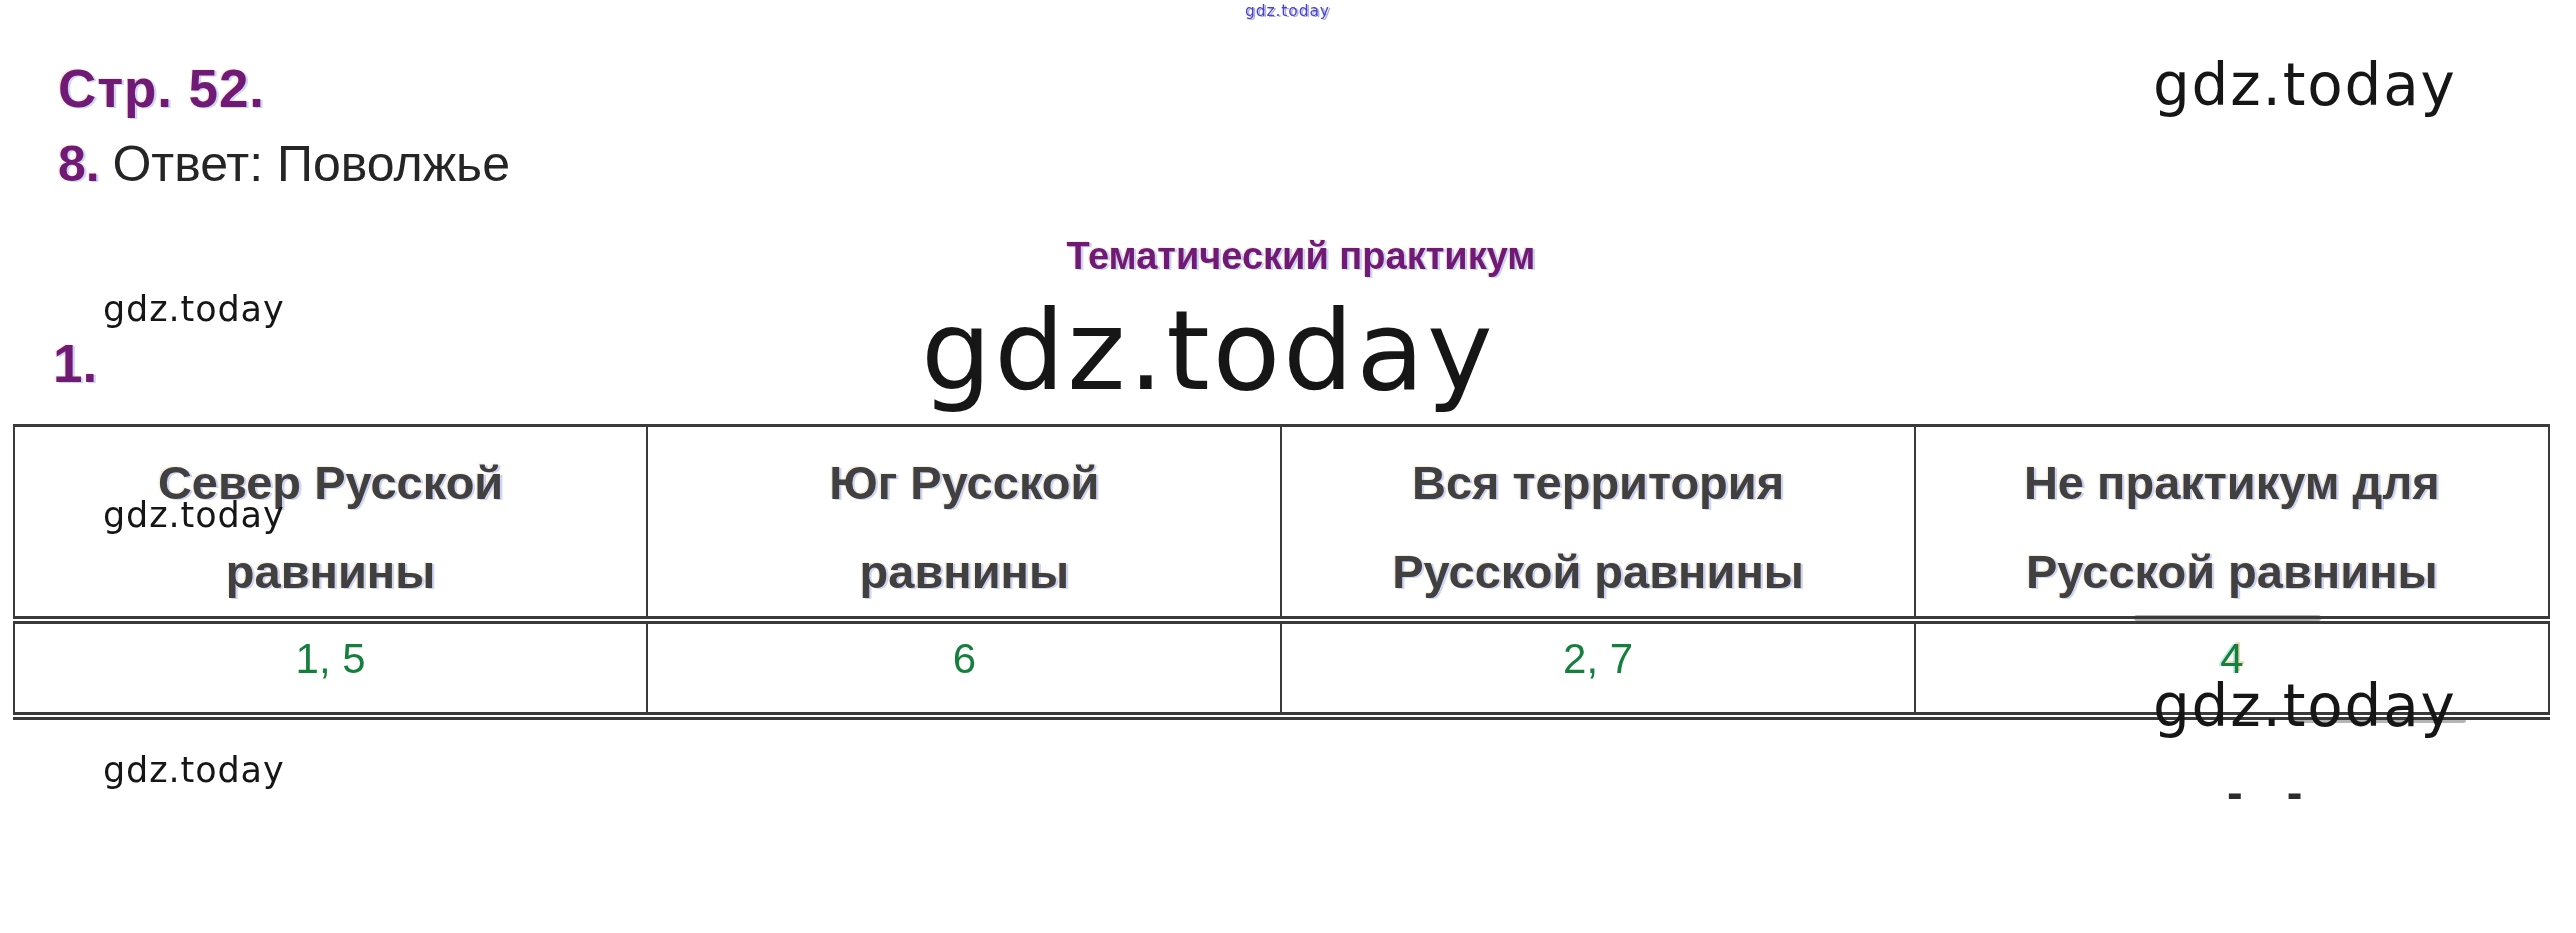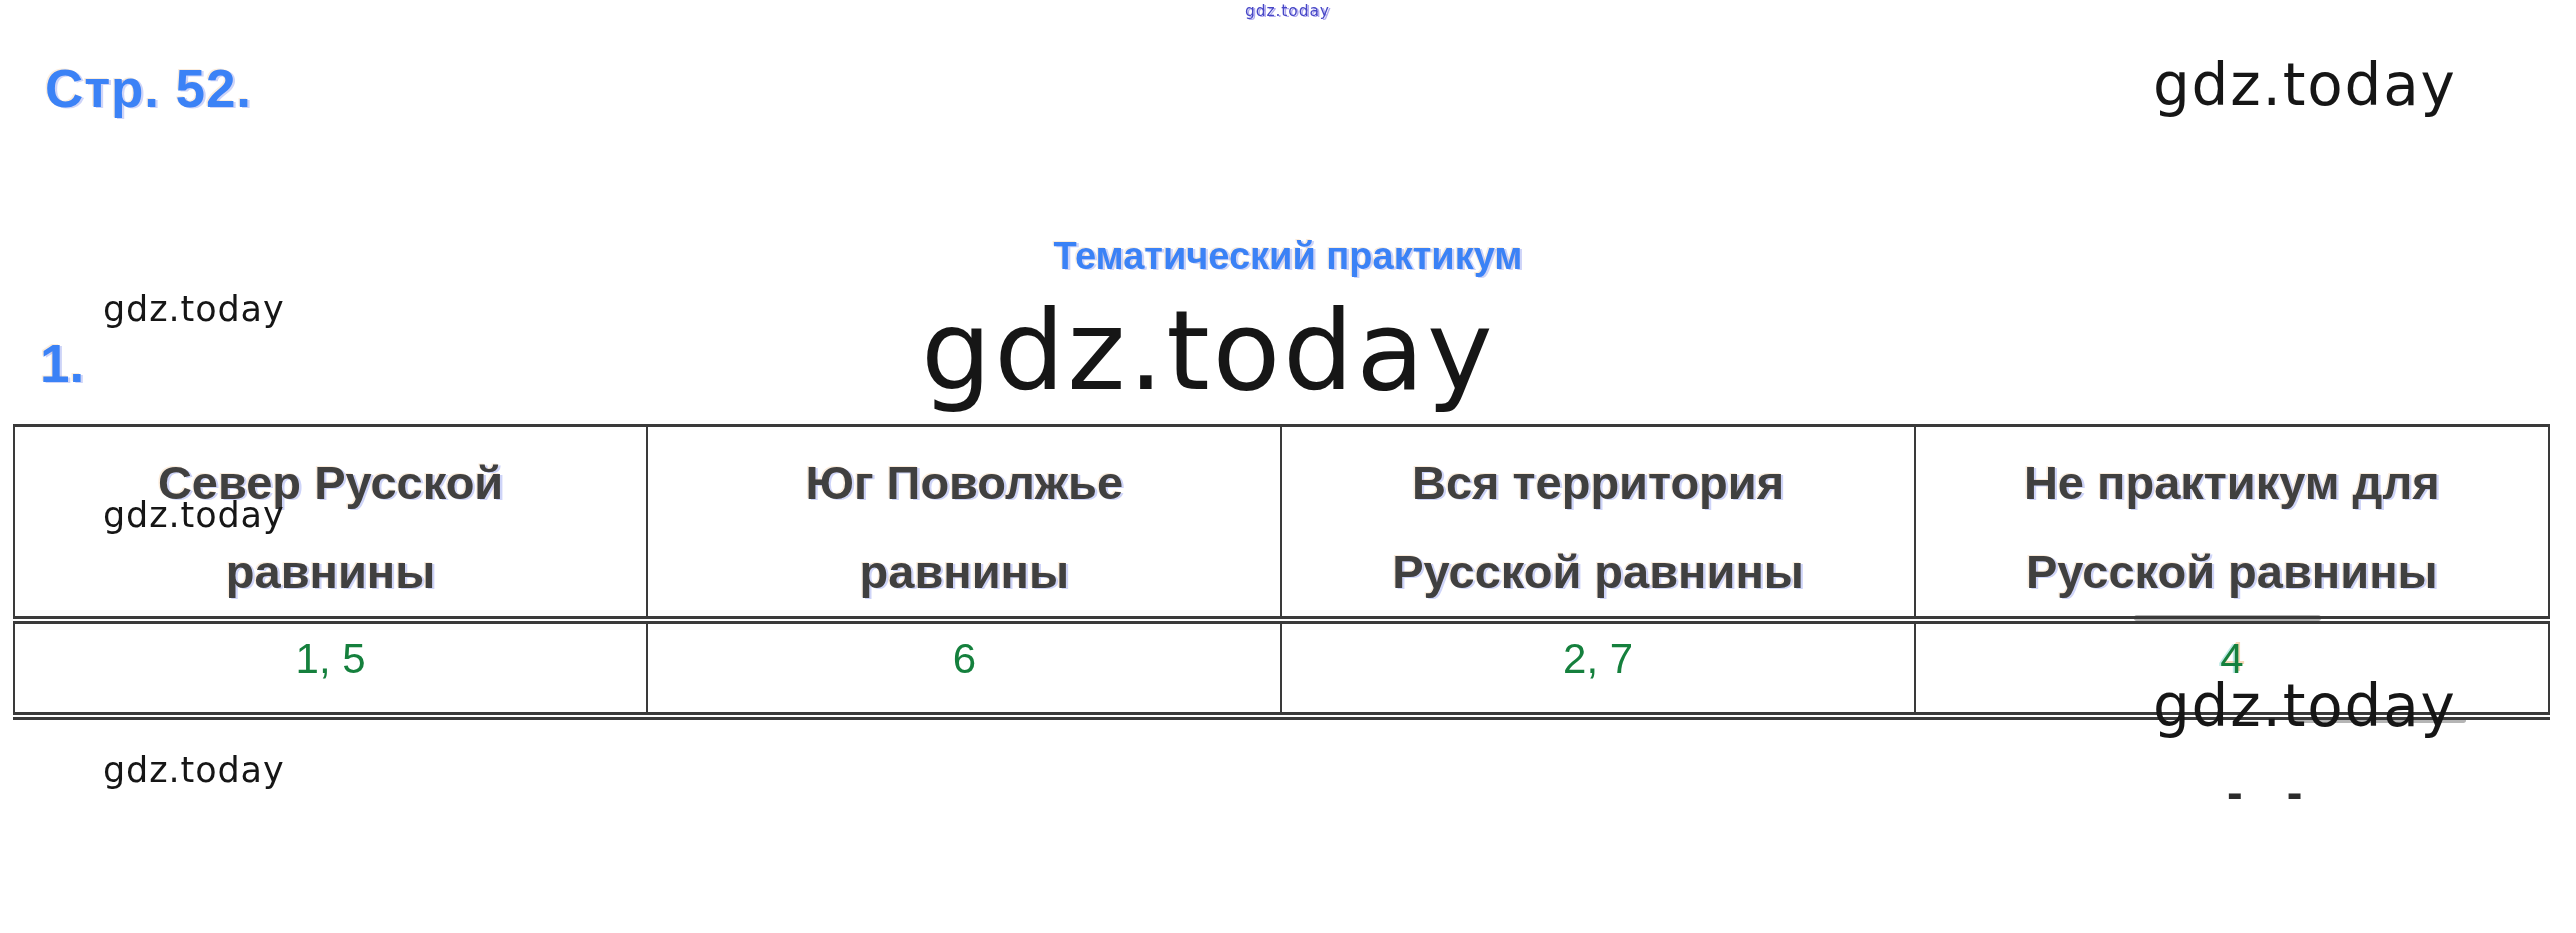--- a/index.html
+++ b/index.html
@@ -4,22 +4,23 @@
 <style>
   html,body { margin:0; padding:0; background:#ffffff; }
   .page {
     position:relative; width:2576px; height:934px;
     background:#ffffff; overflow:hidden;
     font-family:"Liberation Sans","DejaVu Sans",sans-serif;
     color:#1e1e1e;
   }
   
   .doc-bold {
-    font-weight:bold; color:#3b82f6;
+    font-weight:bold; color:#701a75;
     text-shadow:2.3px 0.9px 0 rgba(80,100,230,0.28), -1.4px -0.9px 0 rgba(235,150,60,0.18);
+    margin-left:13px;
   }
   .page-ref { position:absolute; left:45px; top:58px; font-size:53px; letter-spacing:0.9px; }
   .answer-line { position:absolute; left:45px; top:135px; font-size:50px; color:#252525; }
   .answer-line .num { font-weight:bold; margin-right:12.7px; }
   .section-title {
     position:absolute; left:0; top:235px; width:2576px;
     text-align:center; font-size:38px;
   }
   .task-number { position:absolute; left:40px; top:333px; font-size:53px; }
 
@@ -80,37 +81,40 @@
 </head>
 <body>
 
 <div class="page">
 
   <span class="wm wm-top-center">gdz.today</span>
   <span class="wm wm-top-right">gdz.today</span>
 
   <div class="page-ref doc-bold">Стр. 52.</div>
 
+  <div class="answer-line">
+    <span class="num doc-bold">8.</span><span>Ответ: Поволжье</span>
+  </div>
 
   <div class="section-title doc-bold">Тематический практикум</div>
 
   <span class="wm wm-big">gdz.today</span>
   <span class="wm wm-above-task">gdz.today</span>
 
   <div class="task-number doc-bold">1.</div>
 
   <table class="answers">
     <tbody>
         <tr>
       <th>
         <div>Север Русской</div>
         <div>равнины</div>
       </th>
       <th>
-        <div>Юг Поволжье</div>
+        <div>Юг Русской</div>
         <div>равнины</div>
       </th>
       <th>
         <div>Вся территория</div>
         <div>Русской равнины</div>
       </th>
       <th>
         <div>Не практикум для</div>
         <div>Русской равнины</div>
       </th>

